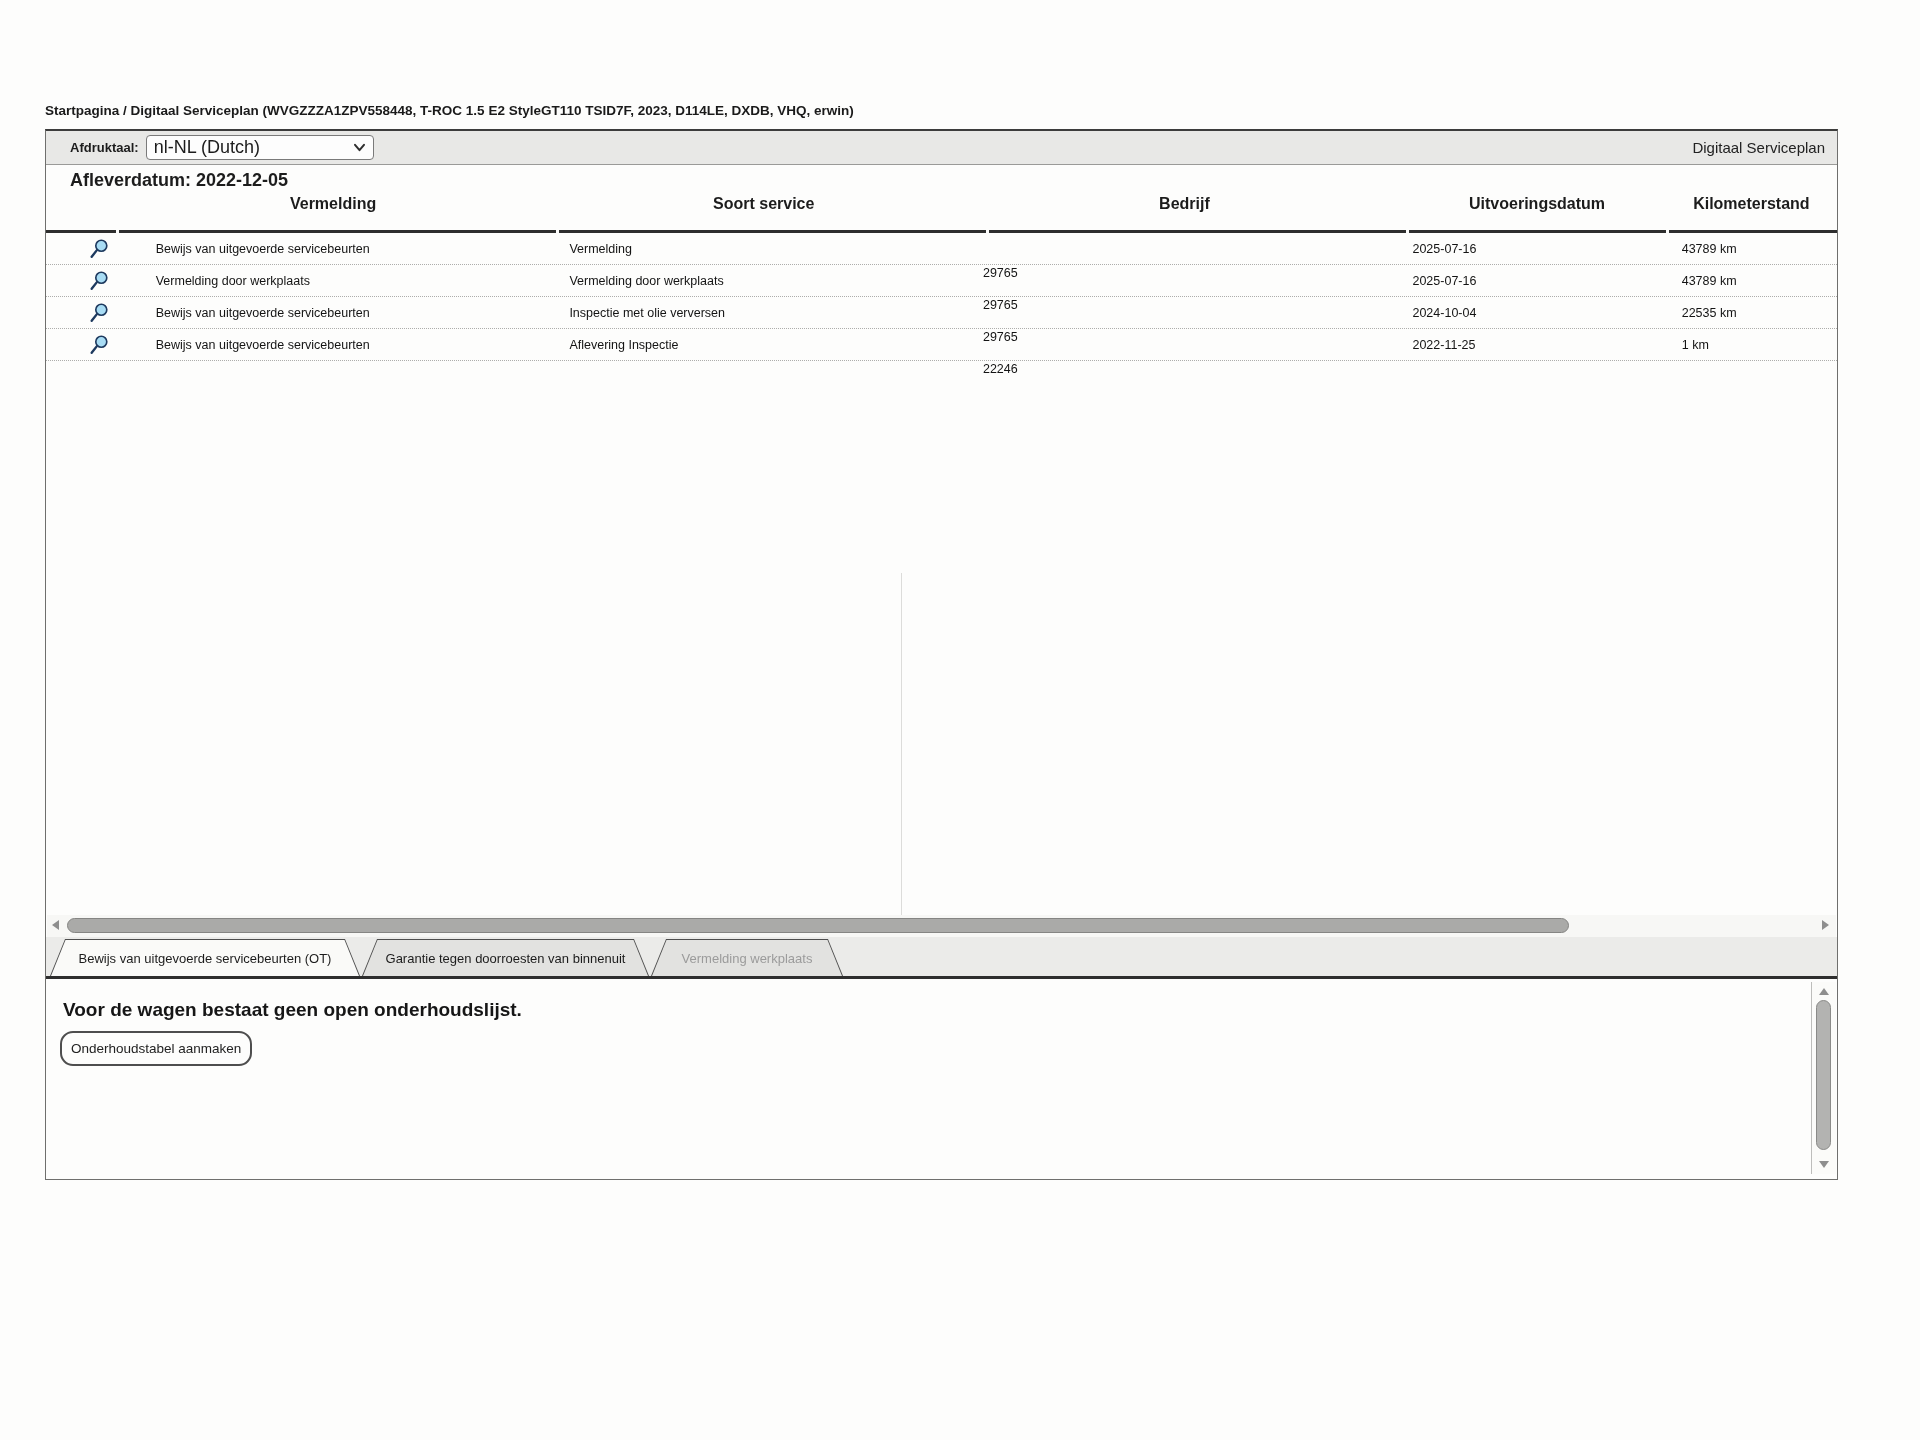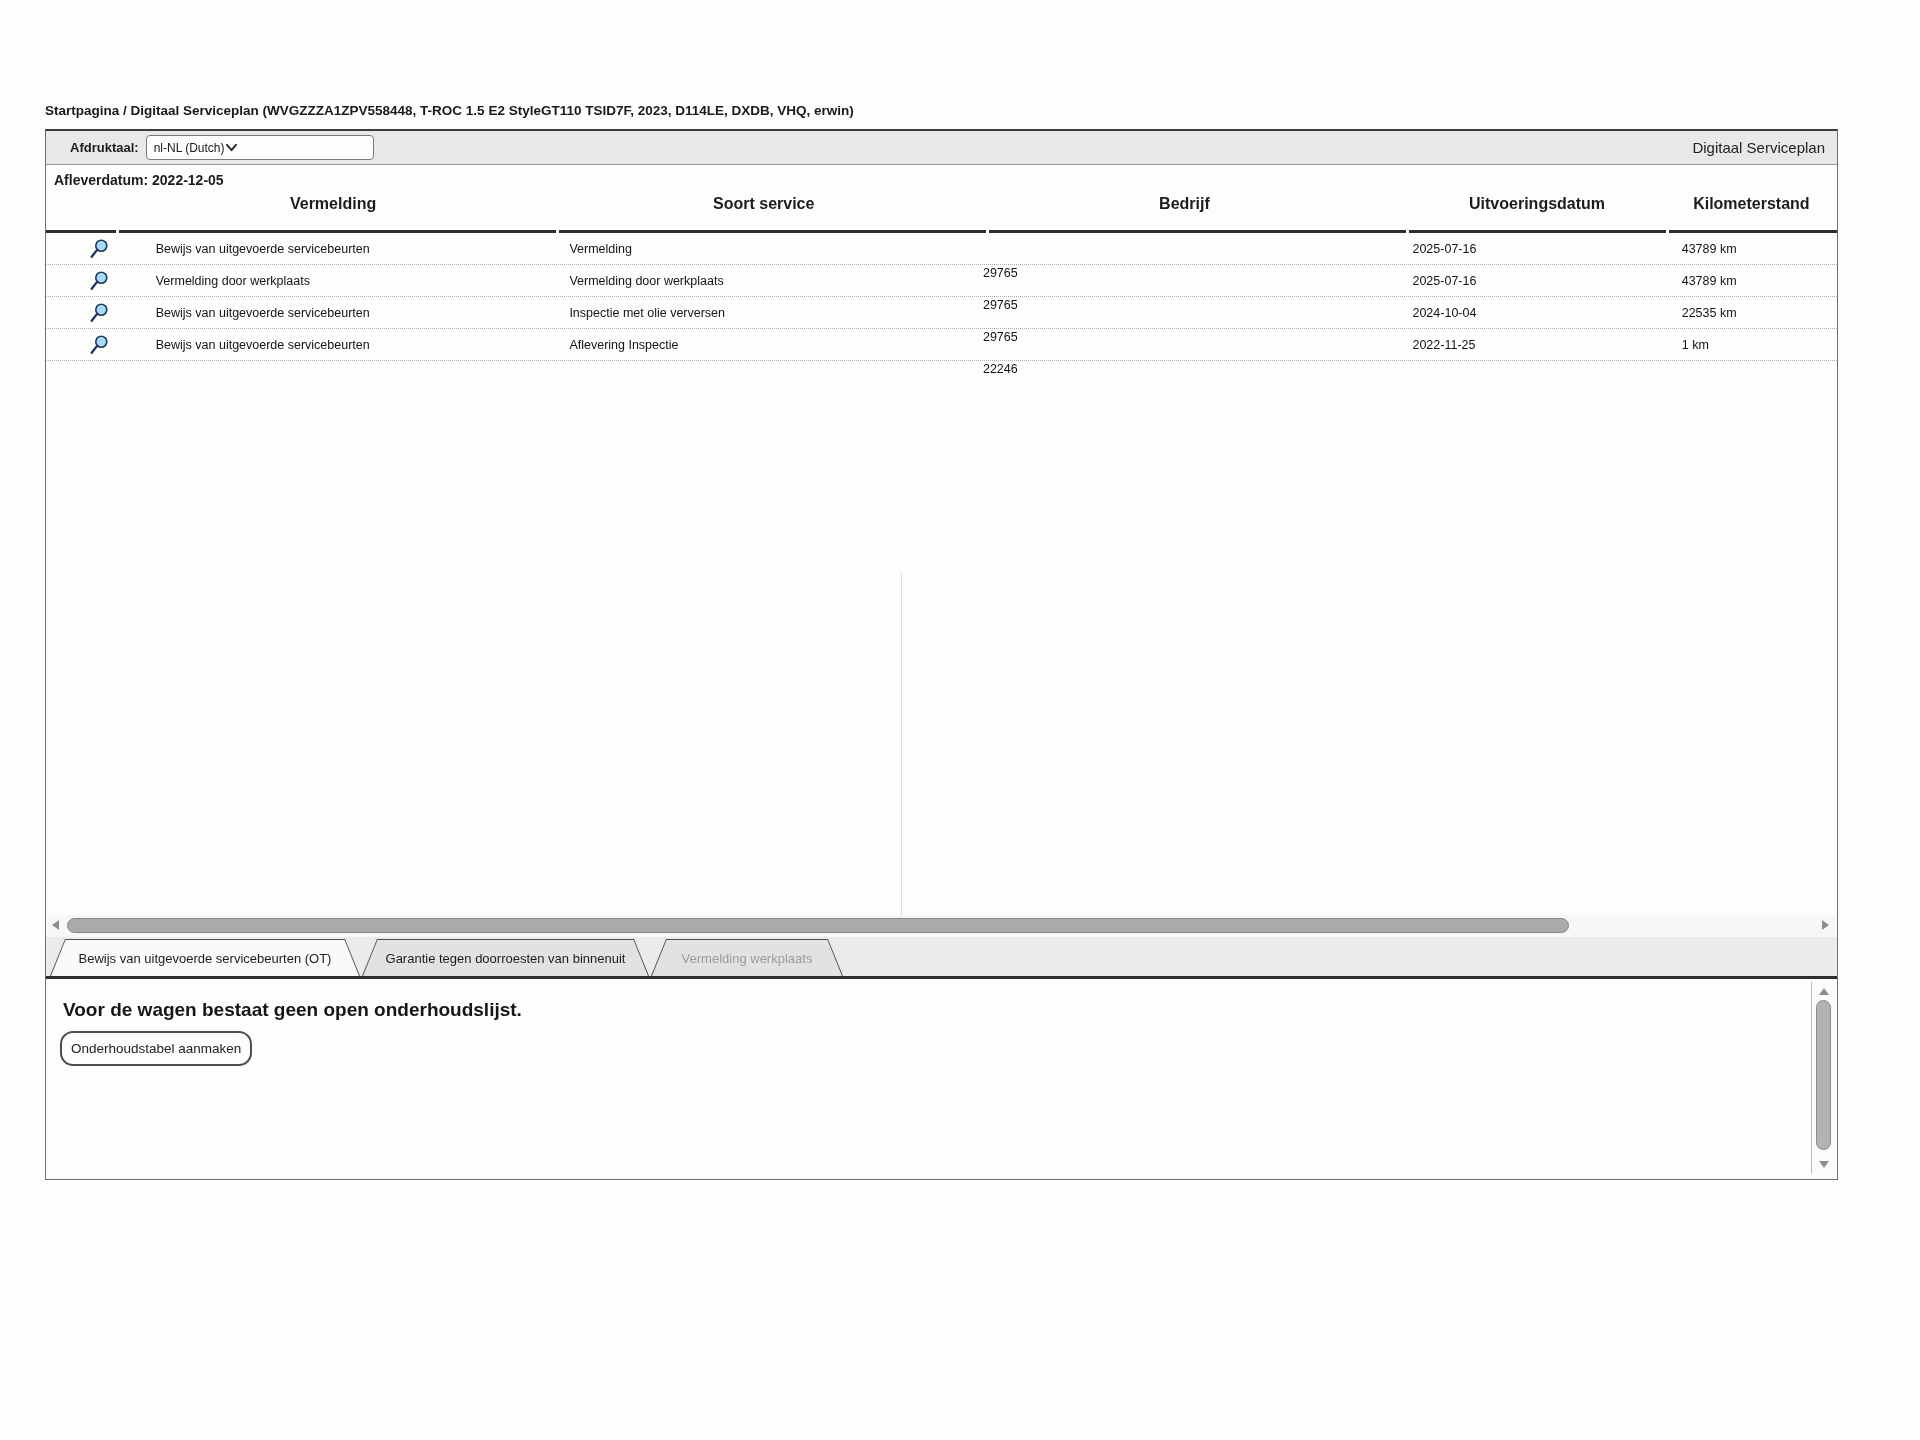--- a/index.html
+++ b/index.html
@@ -26,29 +26,29 @@
   
   .topbar {
     position: absolute; left: 0; top: 0; width: 100%; height: 34px;
     background: #e8e8e6; border-bottom: 1px solid #9a9a98;
     display: flex; align-items: center; box-sizing: border-box;
   }
   .lang-label { font-size: 13px; font-weight: bold; margin-left: 24px; }
   .lang-select {
     margin-left: 7px; width: 212px; height: 23px;
     background: #fdfdfd; border: 1px solid #7a7a7a; border-radius: 4px;
-    display: flex; align-items: center; justify-content: flex-start;
-    padding: 0 7px; font-size: 12px; cursor: default;
+    display: flex; align-items: center; justify-content: space-between;
+    padding: 0 7px; font-size: 18px; cursor: default;
   }
   .app-title { margin-left: auto; margin-right: 12px; font-size: 15px; color: #222; }
   
   .date-row {
-    position: absolute; left: 0; top: 34px; width: 100%; height: 30px;
+    position: absolute; left: 16px; top: 34px; width: 100%; height: 30px;
     display: flex; align-items: center;
-    font-size: 14px; font-weight: bold; padding-left: 8px; box-sizing: border-box;
+    font-size: 18px; font-weight: bold; padding-left: 8px; box-sizing: border-box;
   }
   
   .thead {
     position: absolute; left: 0; top: 64px; width: 100%; height: 38px;
     display: flex; 
     font-size: 16px; font-weight: bold;
   }
   .thead-line {
     position: absolute; left: 0; bottom: 0; width: 100%; height: 3px; background: #2e2e2e;
   }

